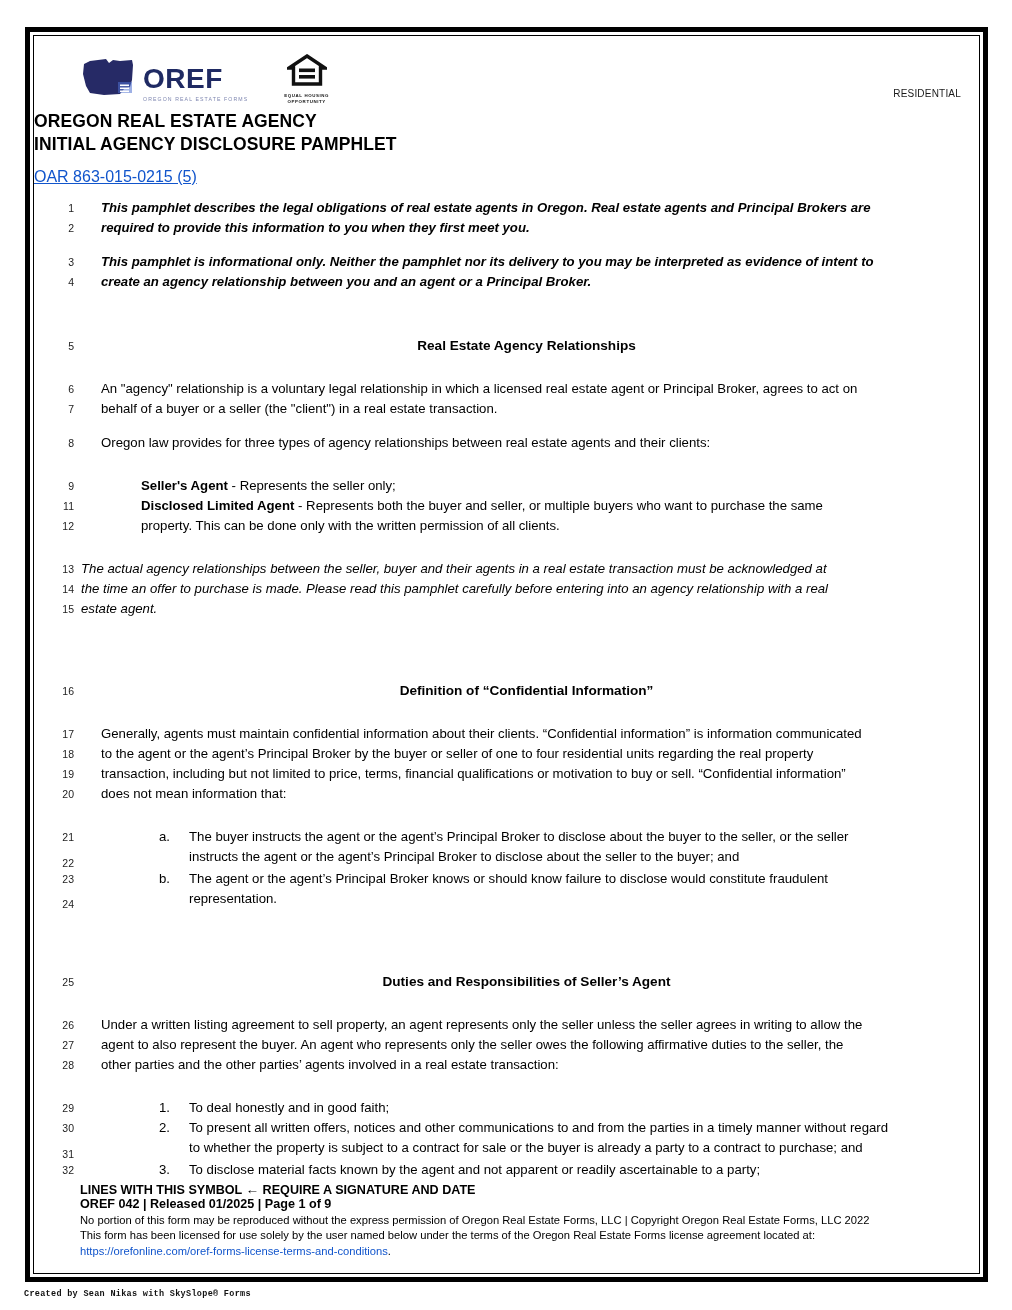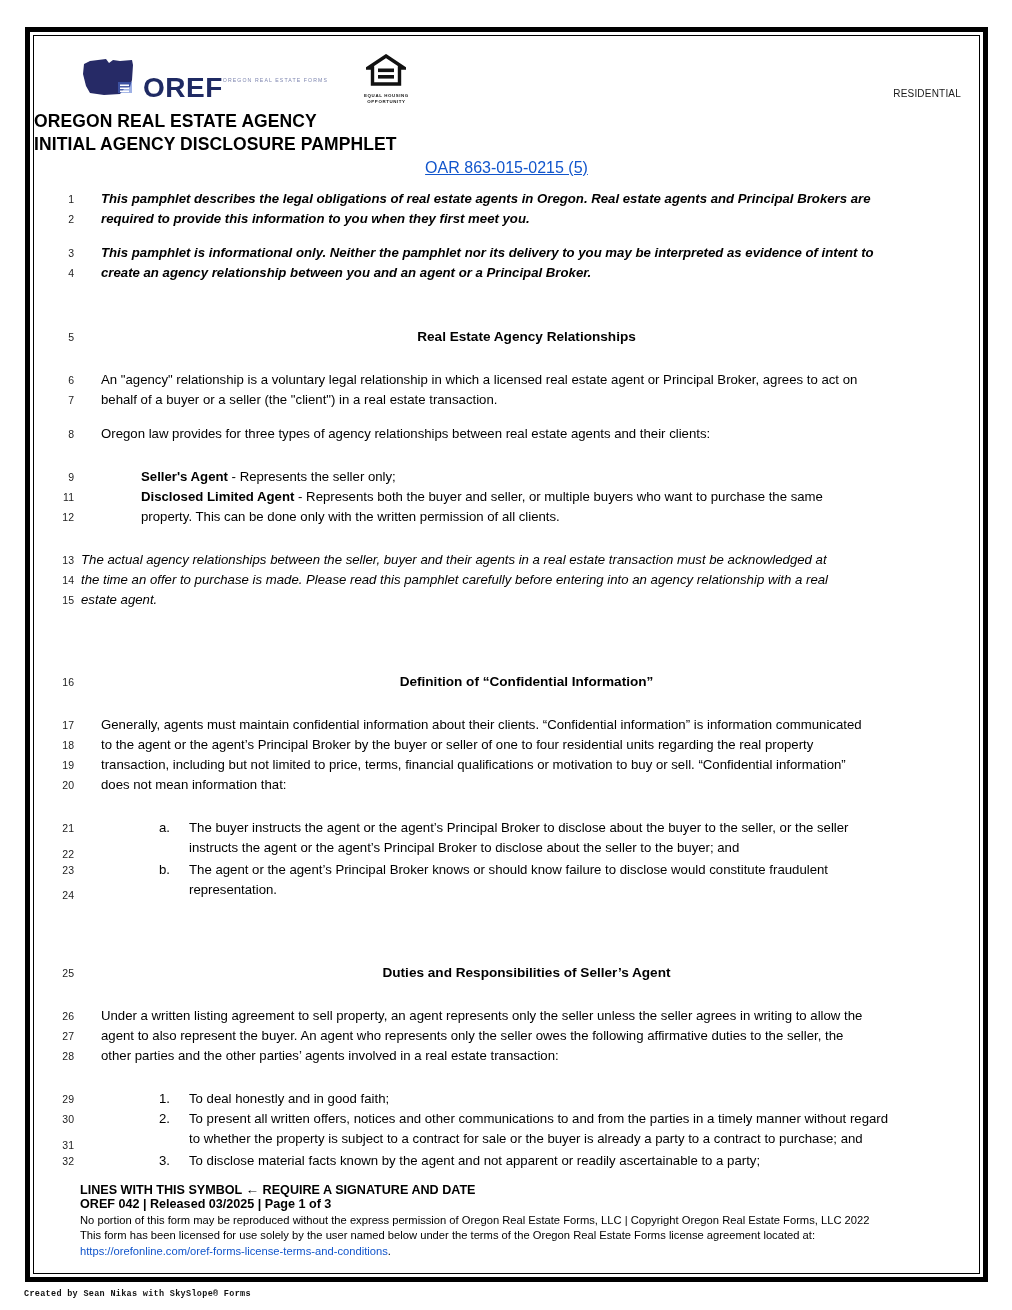--- a/index.html
+++ b/index.html
@@ -50,21 +50,21 @@
   }
   .logo-block {
     position: absolute;
     left: 46px;
     top: 18px;
     display: flex;
     align-items: center;
     gap: 10px;
   }
   .oref-mark { display: flex; align-items: flex-end; gap: 7px; }
-  .oref-wordmark { display: flex; align-items: flex-start; }
+  .oref-wordmark { display: flex; flex-direction: column; align-items: flex-start; }
   .oref-text {
     font-family: "Liberation Sans", sans-serif;
     font-weight: bold;
     font-size: 28px;
     letter-spacing: 0.5px;
     color: #1f2a63;
     line-height: 1;
   }
   .oref-sub {
     font-family: "Liberation Sans", sans-serif;
@@ -96,22 +96,22 @@
 
   
   .doc-title {
     font-weight: bold;
     font-size: 17.5px;
     line-height: 1.32;
     letter-spacing: 0.1px;
     margin-top: 2px;
   }
   .doc-link-wrap {
-    text-align: center;
-    margin-top: 3px;
+    text-align: left;
+    margin-top: 12px;
     margin-bottom: 12px;
   }
   .doc-link {
     font-size: 16px;
     color: #1155cc;
     text-decoration: underline;
     cursor: pointer;
   }
 
   
@@ -496,21 +496,21 @@
           </div>
       </div>
 
       <div class="footer">
         <div class="footer-top">
           <div>
             <span>LINES WITH THIS SYMBOL</span>
             <span class="footer-arrow">←</span>
             <span>REQUIRE A SIGNATURE AND DATE</span>
           </div>
-          <div>OREF 042 | Released 03/2025 | Page 1 of 3</div>
+          <div>OREF 042 | Released 01/2025 | Page 1 of 9</div>
         </div>
         <div class="footer-fine">
           <div>No portion of this form may be reproduced without the express permission of Oregon Real Estate Forms, LLC | Copyright Oregon Real Estate Forms, LLC 2022</div>
           <div>This form has been licensed for use solely by the user named below under the terms of the Oregon Real Estate Forms license agreement located at:</div>
           <div class="last"><span class="footer-link">https://orefonline.com/oref-forms-license-terms-and-conditions</span><span>.</span></div>
         </div>
       </div>
 
     </div>
   </div>

